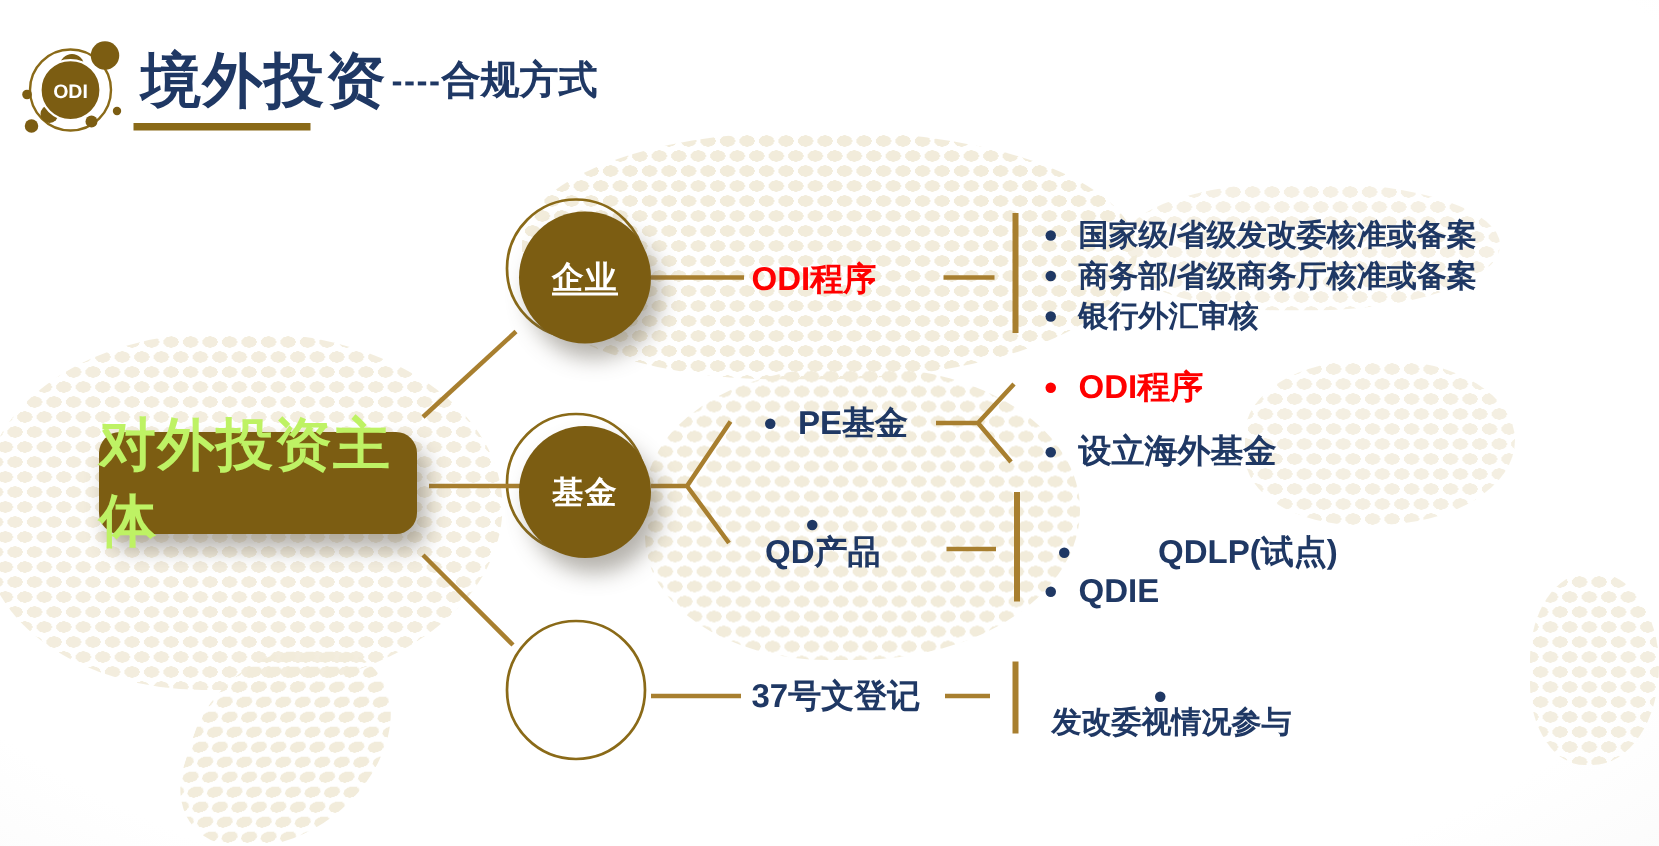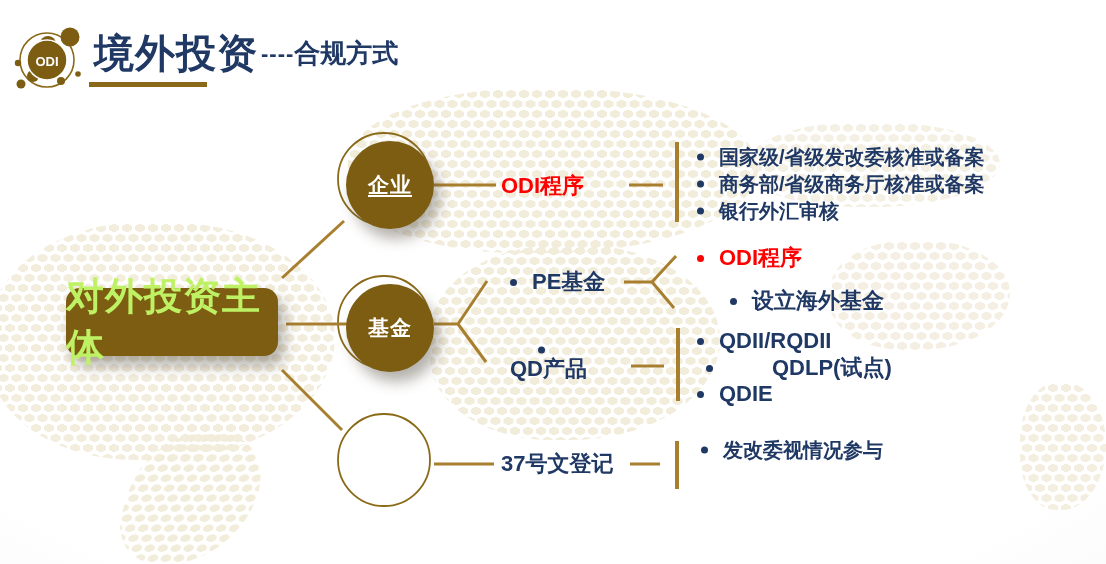--- a/index.html
+++ b/index.html
@@ -144,43 +144,39 @@
   </div>
 
   <div class="row f22" style="left:510px;top:282px;">
     <span class="dot"></span>
     <span>PE基金</span>
   </div>
   <div class="row f22 red" style="left:697px;top:258px;">
     <span class="dot"></span>
     <span>ODI程序</span>
   </div>
-  <div class="row f22" style="left:730px;top:301px;">
+  <div class="row f22" style="left:697px;top:301px;">
     <span class="dot"></span>
     <span>设立海外基金</span>
   </div>
 
   <div class="row f22" style="left:510px;top:365px;flex-direction:column;">
     <span class="dot"></span>
     <span>QD产品</span>
-  </div>
-  <div class="row f22" style="left:697px;top:341px;">
-    <span class="dot"></span>
-    <span>QDII/RQDII</span>
   </div>
   <div class="row f22" style="left:706px;top:368px;gap:44px;">
     <span class="dot"></span>
     <span>QDLP(试点)</span>
   </div>
   <div class="row f22" style="left:697px;top:394px;">
     <span class="dot"></span>
     <span>QDIE</span>
   </div>
 
   <div class="row f22" style="left:501px;top:464px;">
     <span>37号文登记</span>
   </div>
-  <div class="row f20" style="left:701px;top:450px;">
+  <div class="row f20" style="left:701px;top:478px;flex-direction:column;">
     <span class="dot"></span>
     <span>发改委视情况参与</span>
   </div>
 
 </div>
 
 </body></html>

